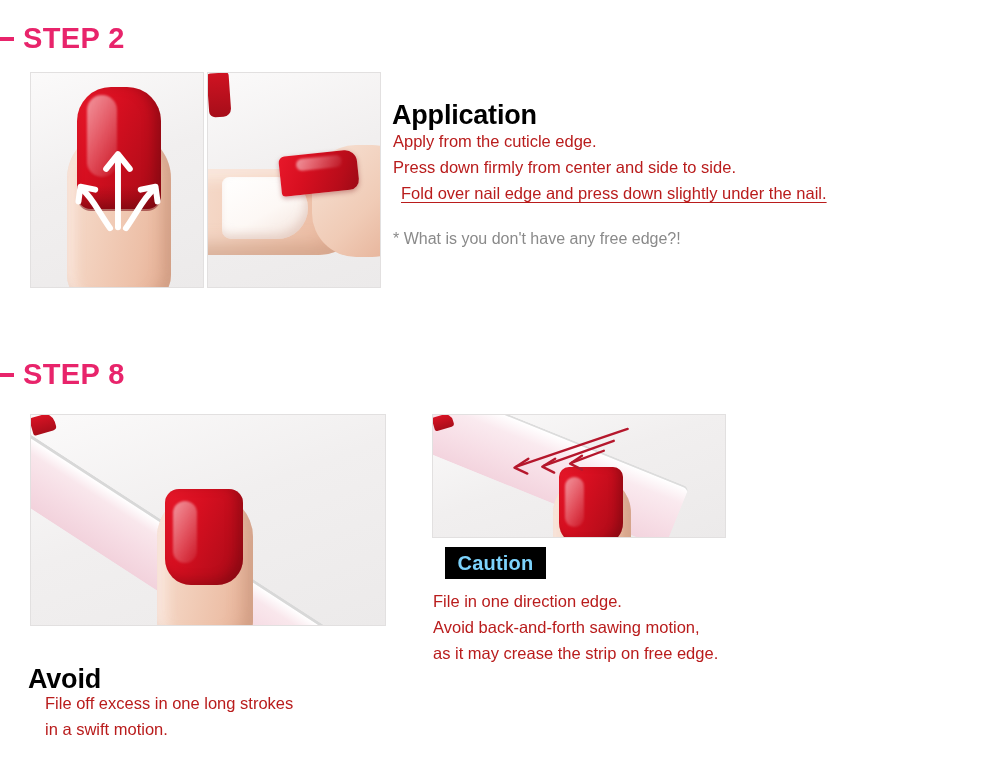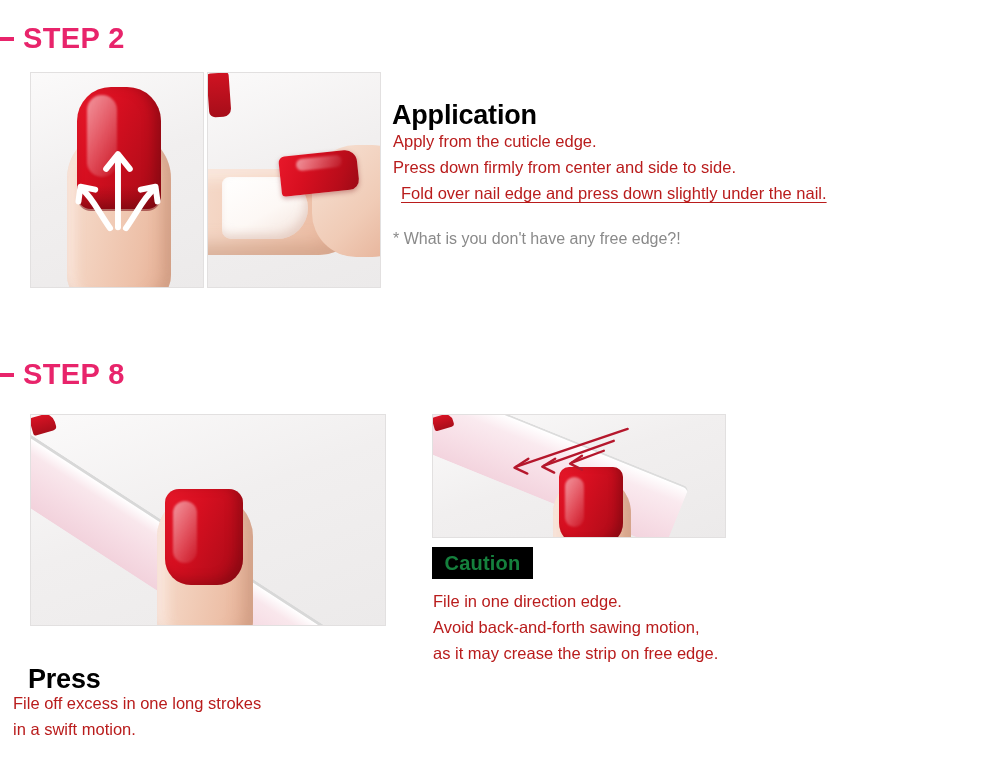--- a/index.html
+++ b/index.html
@@ -223,28 +223,28 @@
     line-height: 26px;
     color: #8a8a8a;
     white-space: nowrap;
   }
 
   #application-title { left: 392px; top: 78px; }
   #application-body  { position: absolute; left: 393px; top: 128px; }
   #application-note  { position: absolute; left: 393px; top: 218px; margin-top: 8px; }
 
   #filing-title { left: 28px; top: 642px; }
-  #filing-body  { position: absolute; left: 13px; top: 690px; }
+  #filing-body  { position: absolute; left: 45px; top: 690px; }
 
   .caution-badge {
     position: absolute;
-    left: 432px; top: 547px;
+    left: 445px; top: 547px;
     width: 101px; height: 32px;
     background: #000000;
-    color: #15803d;
+    color: #7dd3fc;
     font-size: 20px;
     font-weight: bold;
     display: flex;
     align-items: center;
     justify-content: center;
     letter-spacing: 0.2px;
   }
   #caution-body { position: absolute; left: 433px; top: 588px; }
 </style>
 </head>
@@ -337,18 +337,18 @@
 </div>
 
 <span class="caution-badge">Caution</span>
 
 <div id="caution-body">
   <div class="body-line">File in one direction edge.</div>
   <div class="body-line">Avoid back-and-forth sawing motion,</div>
   <div class="body-line">as it may crease the strip on free edge.</div>
 </div>
 
-<h2 class="section-title" id="filing-title">Press</h2>
+<h2 class="section-title" id="filing-title">Avoid</h2>
 
 <div id="filing-body">
   <div class="body-line">File off excess in one long strokes</div>
   <div class="body-line">in a swift motion.</div>
 </div>
 
 </body></html>

